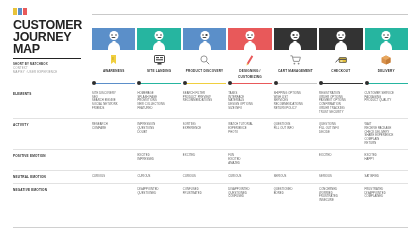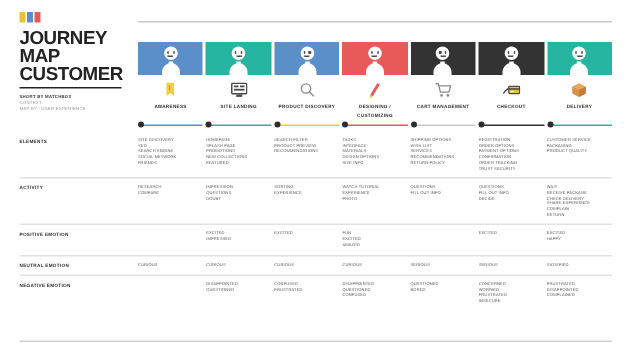--- a/index.html
+++ b/index.html
@@ -89,22 +89,22 @@
 <body>
 
 <div id="root">
 
   <div class="title-block">
     <div class="logo">
       <i></i>
         <i></i>
         <i></i>
     </div>
+    <div class="title-main">CUSTOMER</div>
     <div class="title-main">JOURNEY MAP</div>
-    <div class="title-main">CUSTOMER</div>
     <div class="title-rule"></div>
     <div class="subtitle">
       <div>SHORT BY MATCHBOX</div>
       <div class="dim">CONTEXT</div>
       <div class="dim">MAP BY : USER EXPERIENCE</div>
     </div>
   </div>
 
   <div class="top-rule"></div>
 

